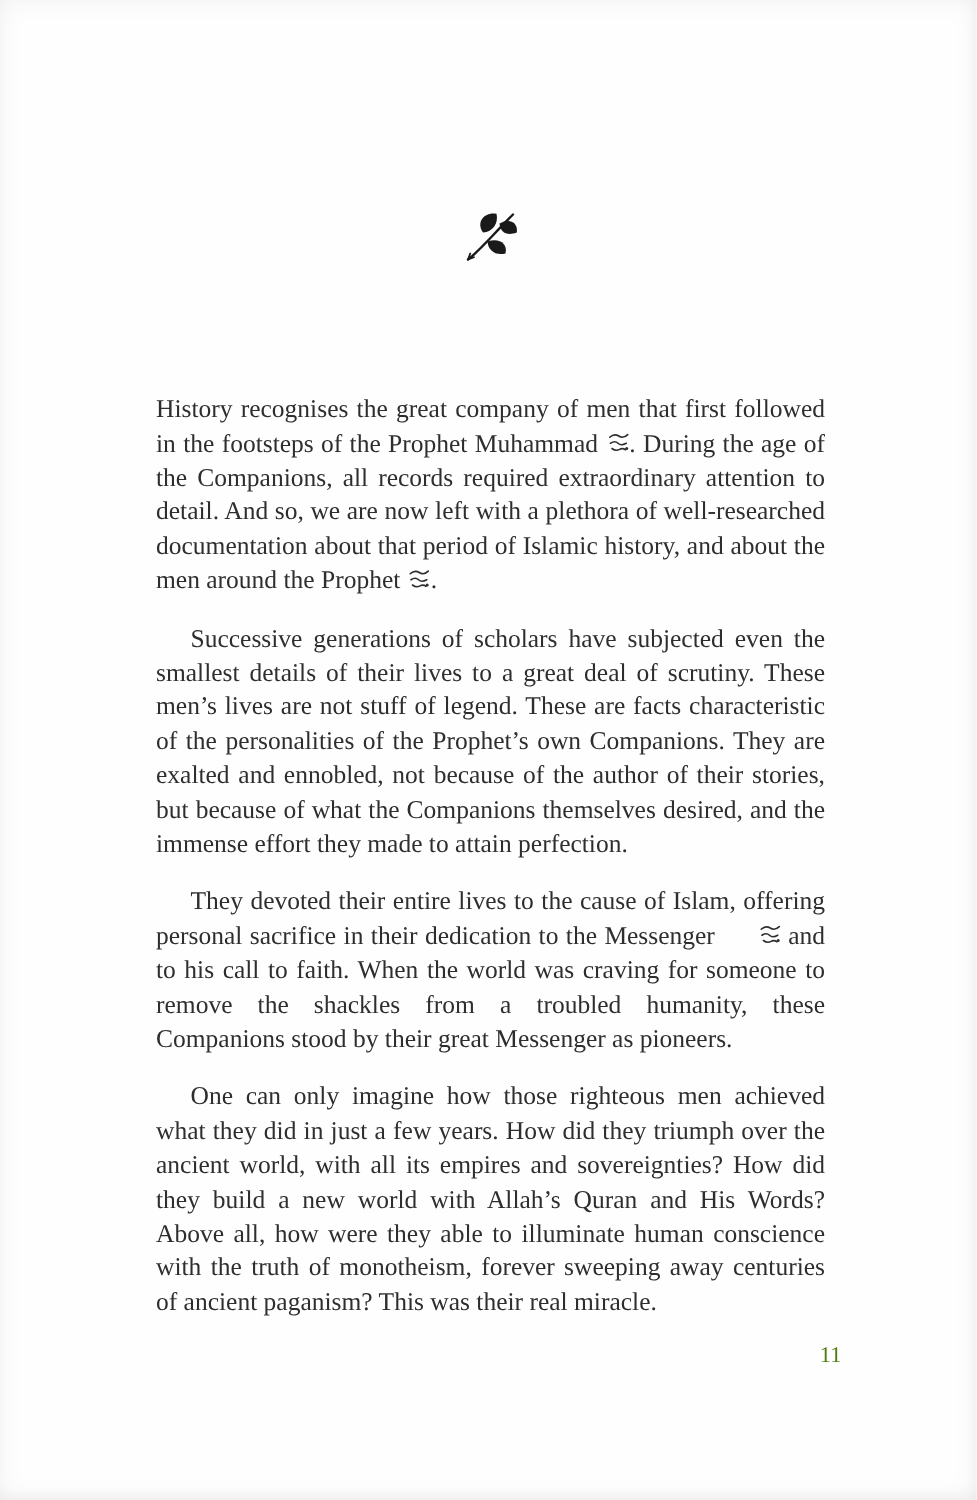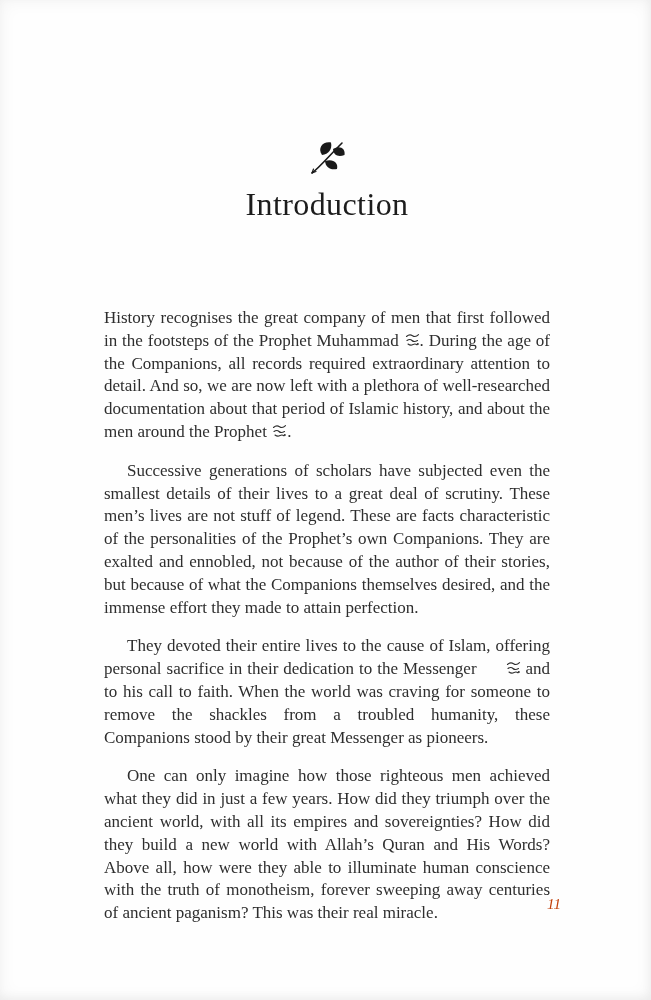--- a/index.html
+++ b/index.html
@@ -53,43 +53,41 @@
   .saw {
     display: inline-block;
     vertical-align: -1px;
     line-height: 0;
   }
   .page-number {
     position: absolute;
     right: 90px;
     top: 896px;
     font-size: 15px;
-    color: #c2410c;
-    font-style: italic;
+    color: #4d7c0f;
   }
 </style>
 </head>
 <body>
 
 <div class="page">
   <div class="content">
 
     <div class="ornament">
       <svg width="40" height="36" viewBox="0 0 40 36" aria-hidden="true">
         <g>
           <path d="M5 33 C 12 28, 22 16, 35 3" fill="none" stroke="#1a1a1a" stroke-width="1.6" stroke-linecap="round"></path>
           <path d="M5 33 L 9 31.5 M5 33 L 6.5 29" fill="none" stroke="#1a1a1a" stroke-width="1.2" stroke-linecap="round"></path>
           <path d="M15 15 C 10 8, 16 1, 24 2.5 C 25.5 9, 21.5 14.5, 15 15 Z" fill="#1a1a1a"></path>
           <path d="M26 9 C 33 5, 38.5 8.5, 37.5 15 C 31 17.5, 26.5 15, 26 9 Z" fill="#1a1a1a"></path>
           <path d="M18 21 C 26 18.5, 31.5 22.5, 30 29 C 23 30.5, 18.5 27, 18 21 Z" fill="#1a1a1a"></path>
         </g>
       </svg>
     </div>
 
-    <h1 class="chapter-title">Introduction</h1>
 
     <article class="body-text">
         <p>History recognises the great company of men that first followed in the footsteps of the Prophet Muhammad <span class="saw"><svg width="16" height="14" viewBox="0 0 16 14">
               <g fill="none" stroke="#2e2e2e" stroke-width="1.1" stroke-linecap="round">
                 <path d="M2.5 3.5 q3 -2.8 6 -0.8 q3 2 6 -1"></path>
                 <path d="M3 7.5 q3 -2 5 0 q2 2 5.5 0"></path>
                 <path d="M4 11 q2.5 2 5 0.6 q2 -1.2 4 0.2"></path>
               </g>
               <circle cx="13.8" cy="11" r="1" fill="#2e2e2e"></circle>
             </svg></span>. During the age of the Companions, all records required extraordinary attention to detail. And so, we are now left with a plethora of well-researched documentation about that period of Islamic history, and about the men around the Prophet <span class="saw"><svg width="16" height="14" viewBox="0 0 16 14">

